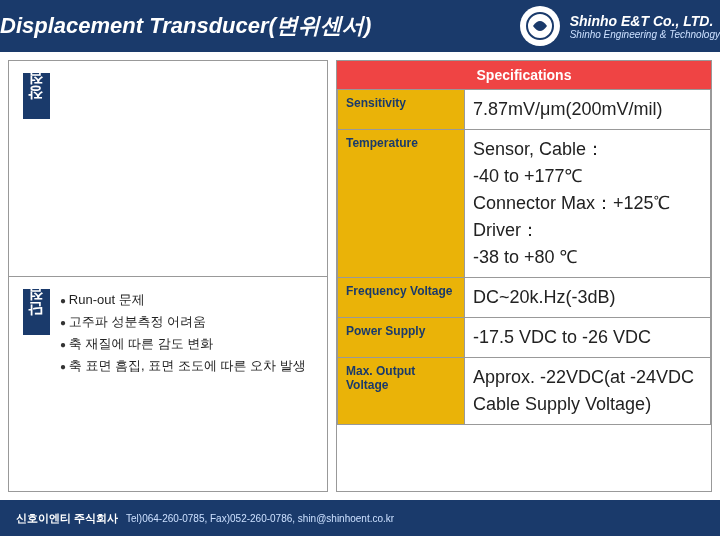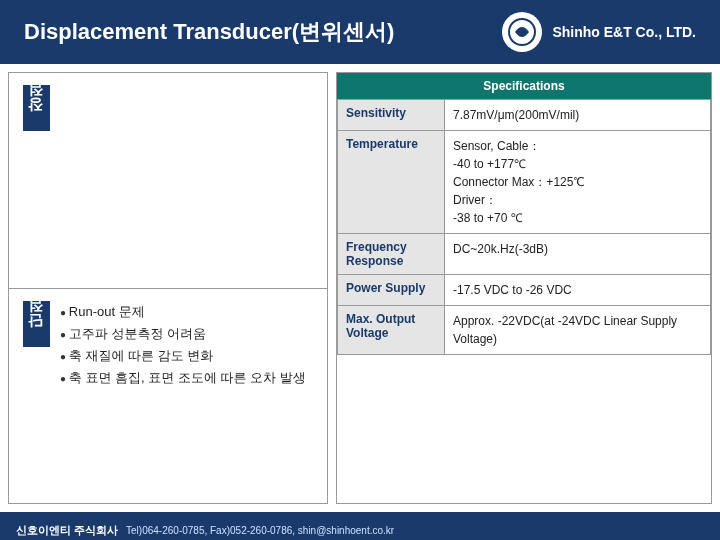--- a/index.html
+++ b/index.html
@@ -11,22 +11,23 @@
       overflow: hidden;
     }
 
     
     .header {
       background: #1a3a6b;
       color: #fff;
       display: flex;
       align-items: center;
       justify-content: space-between;
-      padding: 8px 24px;
-      height: 64px;
+      padding: 8px 0;
+      height: 52px;
+      font-style: italic;
     }
     .header-title {
       font-size: 22px;
       font-weight: bold;
       color: #fff;
     }
     .header-logo {
       display: flex;
       align-items: center;
       gap: 10px;
@@ -108,48 +109,48 @@
       font-size: 10px;
     }
 
     
     .right-panel {
       flex: 1;
       border: 1px solid #999;
     }
 
     .spec-header {
-      background: #0f766e;
+      background: #ef4444;
       color: #fff;
       text-align: center;
-      font-size: 12px;
+      font-size: 14px;
       font-weight: bold;
       padding: 6px 0;
     }
 
     .spec-table {
       width: 100%;
       border-collapse: collapse;
       font-size: 12px;
     }
     .spec-table td {
       border: 1px solid #999;
       padding: 6px 8px;
       vertical-align: top;
     }
     .spec-label {
-      background: #e5e5e5;
+      background: #eab308;
       font-weight: bold;
       color: #1a3a6b;
-      width: 107px;
+      width: 127px;
       font-size: 12px;
     }
     .spec-value {
       color: #222;
-      font-size: 12px;
+      font-size: 18px;
       line-height: 1.5;
     }
 
     
     .footer {
       height: 36px;
       background: #1a3a6b;
       display: flex;
       align-items: center;
       padding: 0 16px;
@@ -187,20 +188,21 @@
   <div class="header-title">Displacement Transducer(변위센서)</div>
   <div class="header-logo">
     <div class="logo-circle">
       <svg width="30" height="30" viewBox="0 0 30 30">
         <circle cx="15" cy="15" r="13" fill="none" stroke="#1a3a6b" stroke-width="2"></circle>
         <path d="M8 15 Q15 5 22 15 Q15 25 8 15Z" fill="#1a3a6b"></path>
       </svg>
     </div>
     <div class="logo-text">
       <div class="logo-text-main">Shinho E&amp;T Co., LTD.</div>
+      <div class="logo-text-sub">Shinho Engineering &amp; Technology</div>
     </div>
   </div>
 </div>
 
 <div class="main">
 
   <div class="left-panel">
 
     <div class="left-section">
       <div class="section-row">
@@ -231,33 +233,33 @@
         <tr>
           <td class="spec-label">Sensitivity</td>
           <td class="spec-value">7.87mV/μm(200mV/mil)</td>
         </tr>
         <tr>
           <td class="spec-label">Temperature</td>
           <td class="spec-value" style="white-space: pre-line;">Sensor, Cable：
 -40 to +177℃
 Connector Max：+125℃
 Driver：
--38 to +70 ℃</td>
-        </tr>
-        <tr>
-          <td class="spec-label">Frequency Response</td>
+-38 to +80 ℃</td>
+        </tr>
+        <tr>
+          <td class="spec-label">Frequency Voltage</td>
           <td class="spec-value">DC~20k.Hz(-3dB)</td>
         </tr>
         <tr>
           <td class="spec-label">Power Supply</td>
           <td class="spec-value">-17.5 VDC to -26 VDC</td>
         </tr>
         <tr>
           <td class="spec-label">Max. Output Voltage</td>
-          <td class="spec-value">Approx. -22VDC(at -24VDC Linear Supply Voltage)</td>
+          <td class="spec-value">Approx. -22VDC(at -24VDC Cable Supply Voltage)</td>
         </tr>
       </tbody>
     </table>
   </div>
 
 </div>
 
 <div class="footer">
   <span class="footer-company">신호이엔티 주식회사</span>
   <span class="footer-contact">Tel)064-260-0785, Fax)052-260-0786, shin@shinhoent.co.kr</span>

